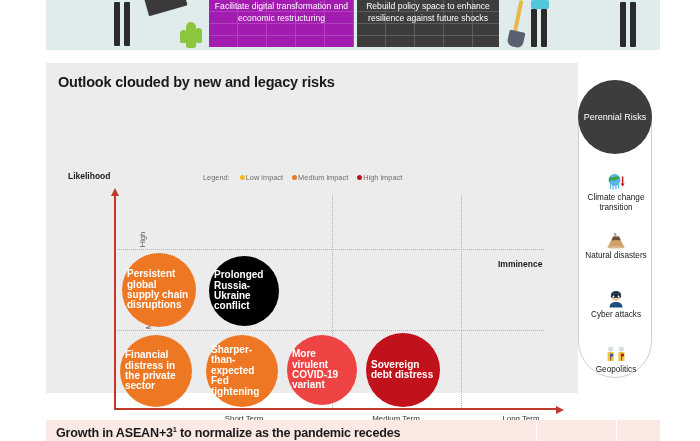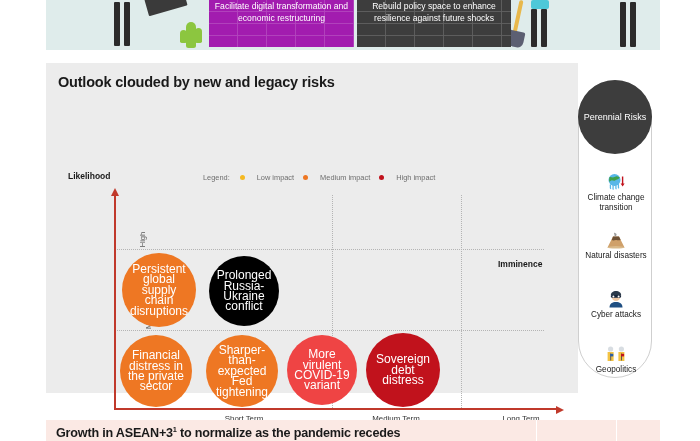--- a/index.html
+++ b/index.html
@@ -5,21 +5,21 @@
   html,body{margin:0;padding:0;background:#ffffff;}
   body{width:700px;height:441px;position:relative;overflow:hidden;
        font-family:"Liberation Sans",sans-serif;color:#231f20;}
 
   
   #top-strip{position:absolute;left:0;top:0;width:700px;height:56px;background:#ffffff;}
   .strip-bg{position:absolute;left:46px;top:0;width:614px;height:50px;background:#dfeceb;}
   .strip-underline{position:absolute;left:46px;top:50px;width:614px;height:5px;background:#ffffff;}
 
   .panel-red{position:absolute;left:209px;top:0;width:145px;height:47px;background:#a21caf;}
-  .panel-dark{position:absolute;left:357px;top:0;width:154px;height:47px;background:#3d3d3d;}
+  .panel-dark{position:absolute;left:357px;top:0;width:142px;height:47px;background:#3d3d3d;}
   .panel-txt{position:absolute;left:0;right:0;top:0;color:#fff;font-size:8.6px;line-height:11.6px;
              text-align:center;padding-top:1px;}
   .brick{position:absolute;inset:0;opacity:.18;
      background-image:
        linear-gradient(to bottom,transparent 0 11px,rgba(255,255,255,.9) 11px 12px),
        linear-gradient(to right,transparent 0 28px,rgba(255,255,255,.9) 28px 29px);
      background-size:100% 12px,29px 12px;}
 
   
   .leg{position:absolute;background:#2b2b2b;border-radius:1px;}
@@ -31,41 +31,41 @@
 
   
   #chart-card{position:absolute;left:46px;top:63px;width:514px;height:330px;background:#ececec;}
   #chart-title{position:absolute;left:12px;top:11px;font-size:14.5px;font-weight:bold;
                letter-spacing:-.2px;color:#1a1a1a;text-align:right;}
   #likelihood-label{position:absolute;left:22px;top:108px;font-size:8.5px;font-weight:bold;color:#1a1a1a;}
 
   
   #legend{position:absolute;left:157px;top:110px;display:flex;align-items:center;gap:9px;font-size:7.4px;color:#6d6d6d;}
   #legend .lg-word{margin-right:1px;}
-  .lg-item{display:flex;align-items:center;gap:12px;}
+  .lg-item{display:flex;align-items:center;gap:1px;}
   .lg-dot{width:5px;height:5px;border-radius:50%;display:inline-block;}
 
   
   #plot{position:absolute;left:68px;top:132px;width:430px;height:215px;}
   .axis-y{position:absolute;left:0;top:0;width:1.6px;height:215px;background:#c0392b;}
   .axis-y-arrow{position:absolute;left:-3px;top:-7px;width:0;height:0;
      border-left:4.2px solid transparent;border-right:4.2px solid transparent;border-bottom:8px solid #c0392b;}
   .axis-x{position:absolute;left:0;top:213.4px;width:442px;height:1.6px;background:#c0392b;}
   .axis-x-arrow{position:absolute;left:442px;top:210.5px;width:0;height:0;
      border-top:4.2px solid transparent;border-bottom:4.2px solid transparent;border-left:8px solid #c0392b;}
   .gridh{position:absolute;left:0;width:430px;height:0;border-top:1px dotted #b4b4b4;}
   .gridv{position:absolute;top:0;height:213px;width:0;border-left:1px dotted #b4b4b4;}
 
   .ytick{position:absolute;font-size:7.6px;color:#5a5a5a;transform:rotate(-90deg);
          transform-origin:right center;white-space:nowrap;text-align:center;}
   .xtick{position:absolute;font-size:7.9px;color:#333;text-align:center;line-height:10.5px;white-space:nowrap;}
   #imminence-label{position:absolute;left:452px;top:196px;font-size:8.5px;font-weight:bold;color:#1a1a1a;}
 
   .bubble{position:absolute;border-radius:50%;display:flex;align-items:center;justify-content:center;
-          text-align:center;color:#fff;font-size:12px;line-height:10.4px;padding:0 5px;box-sizing:border-box;}
+          text-align:left;color:#fff;font-size:10px;line-height:10.4px;padding:0 5px;box-sizing:border-box;font-weight:bold;}
 
   
   #perennial{position:absolute;left:578px;top:80px;width:74px;height:298px;background:#ffffff;
              border:1px solid #cfcfcf;border-radius:37px;box-sizing:border-box;}
   #per-circle{position:absolute;left:578px;top:80px;width:74px;height:74px;border-radius:50%;
               background:#3d3d3d;display:flex;align-items:center;justify-content:center;
               color:#fff;font-size:9px;line-height:12px;text-align:center;}
   .per-item{position:absolute;left:0;width:74px;text-align:center;font-size:8.2px;
             line-height:10.2px;color:#1a1a1a;}
   .per-ico{display:block;margin:0 auto 2px;width:20px;height:18px;position:relative;}

